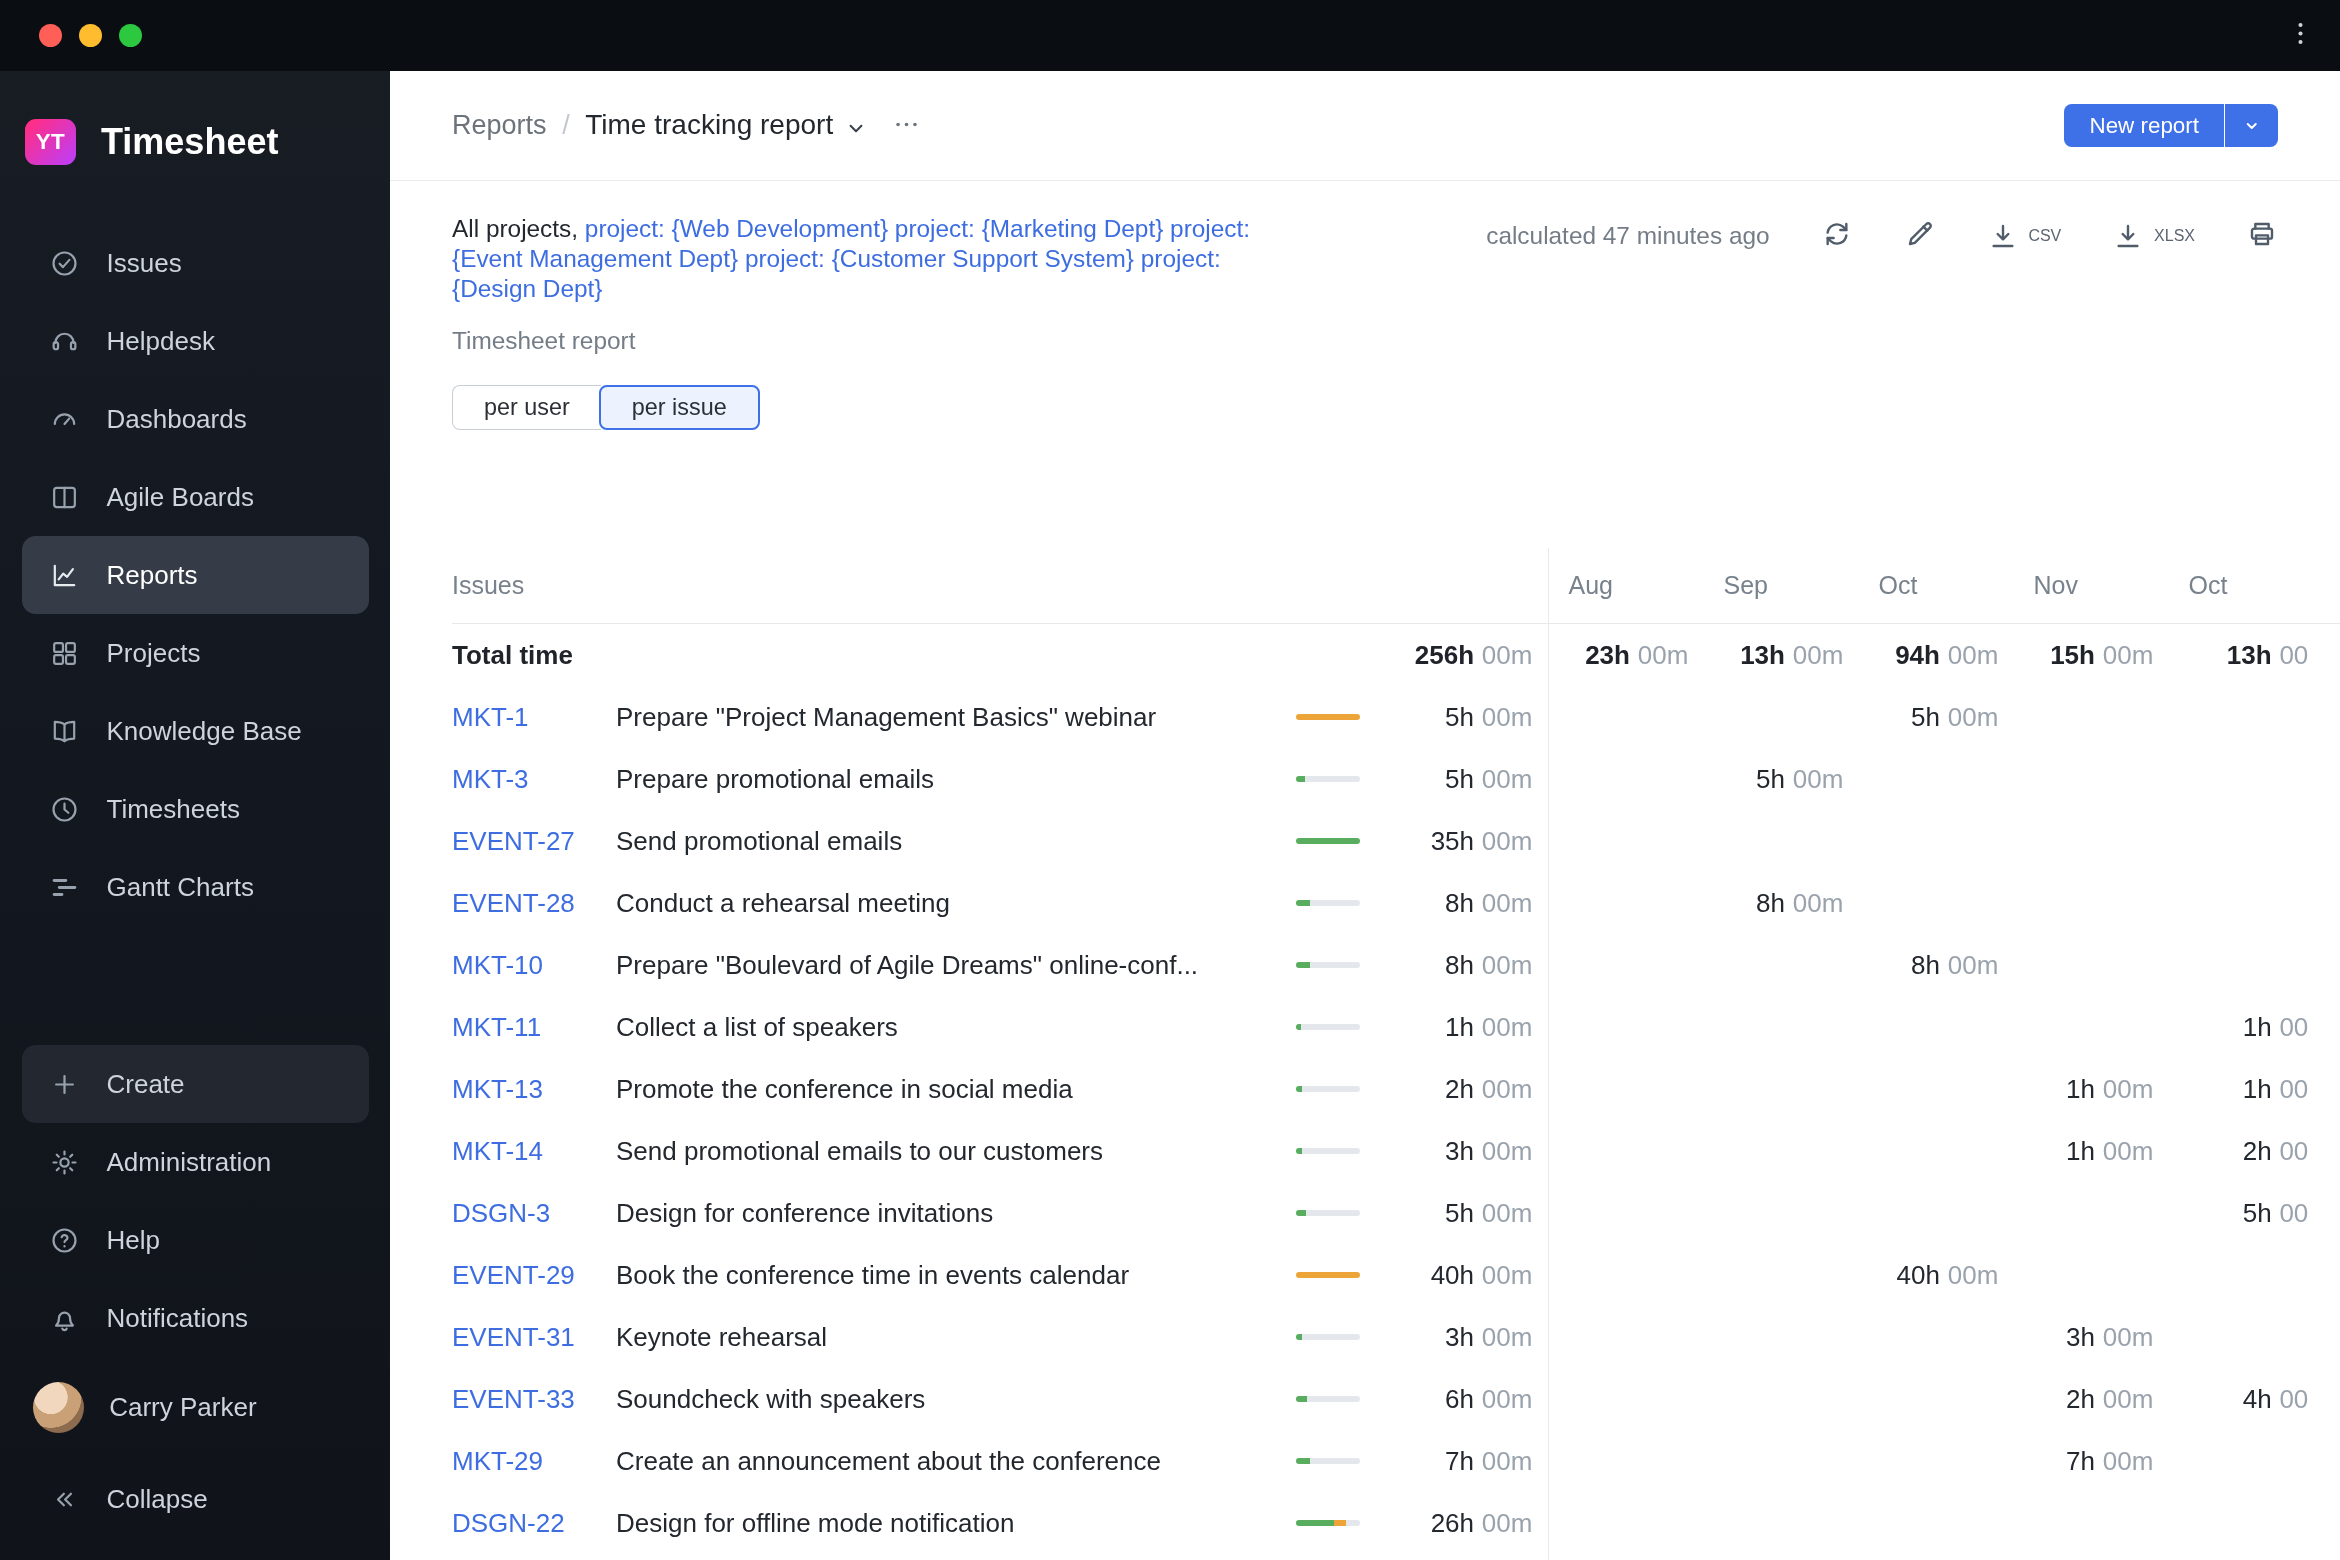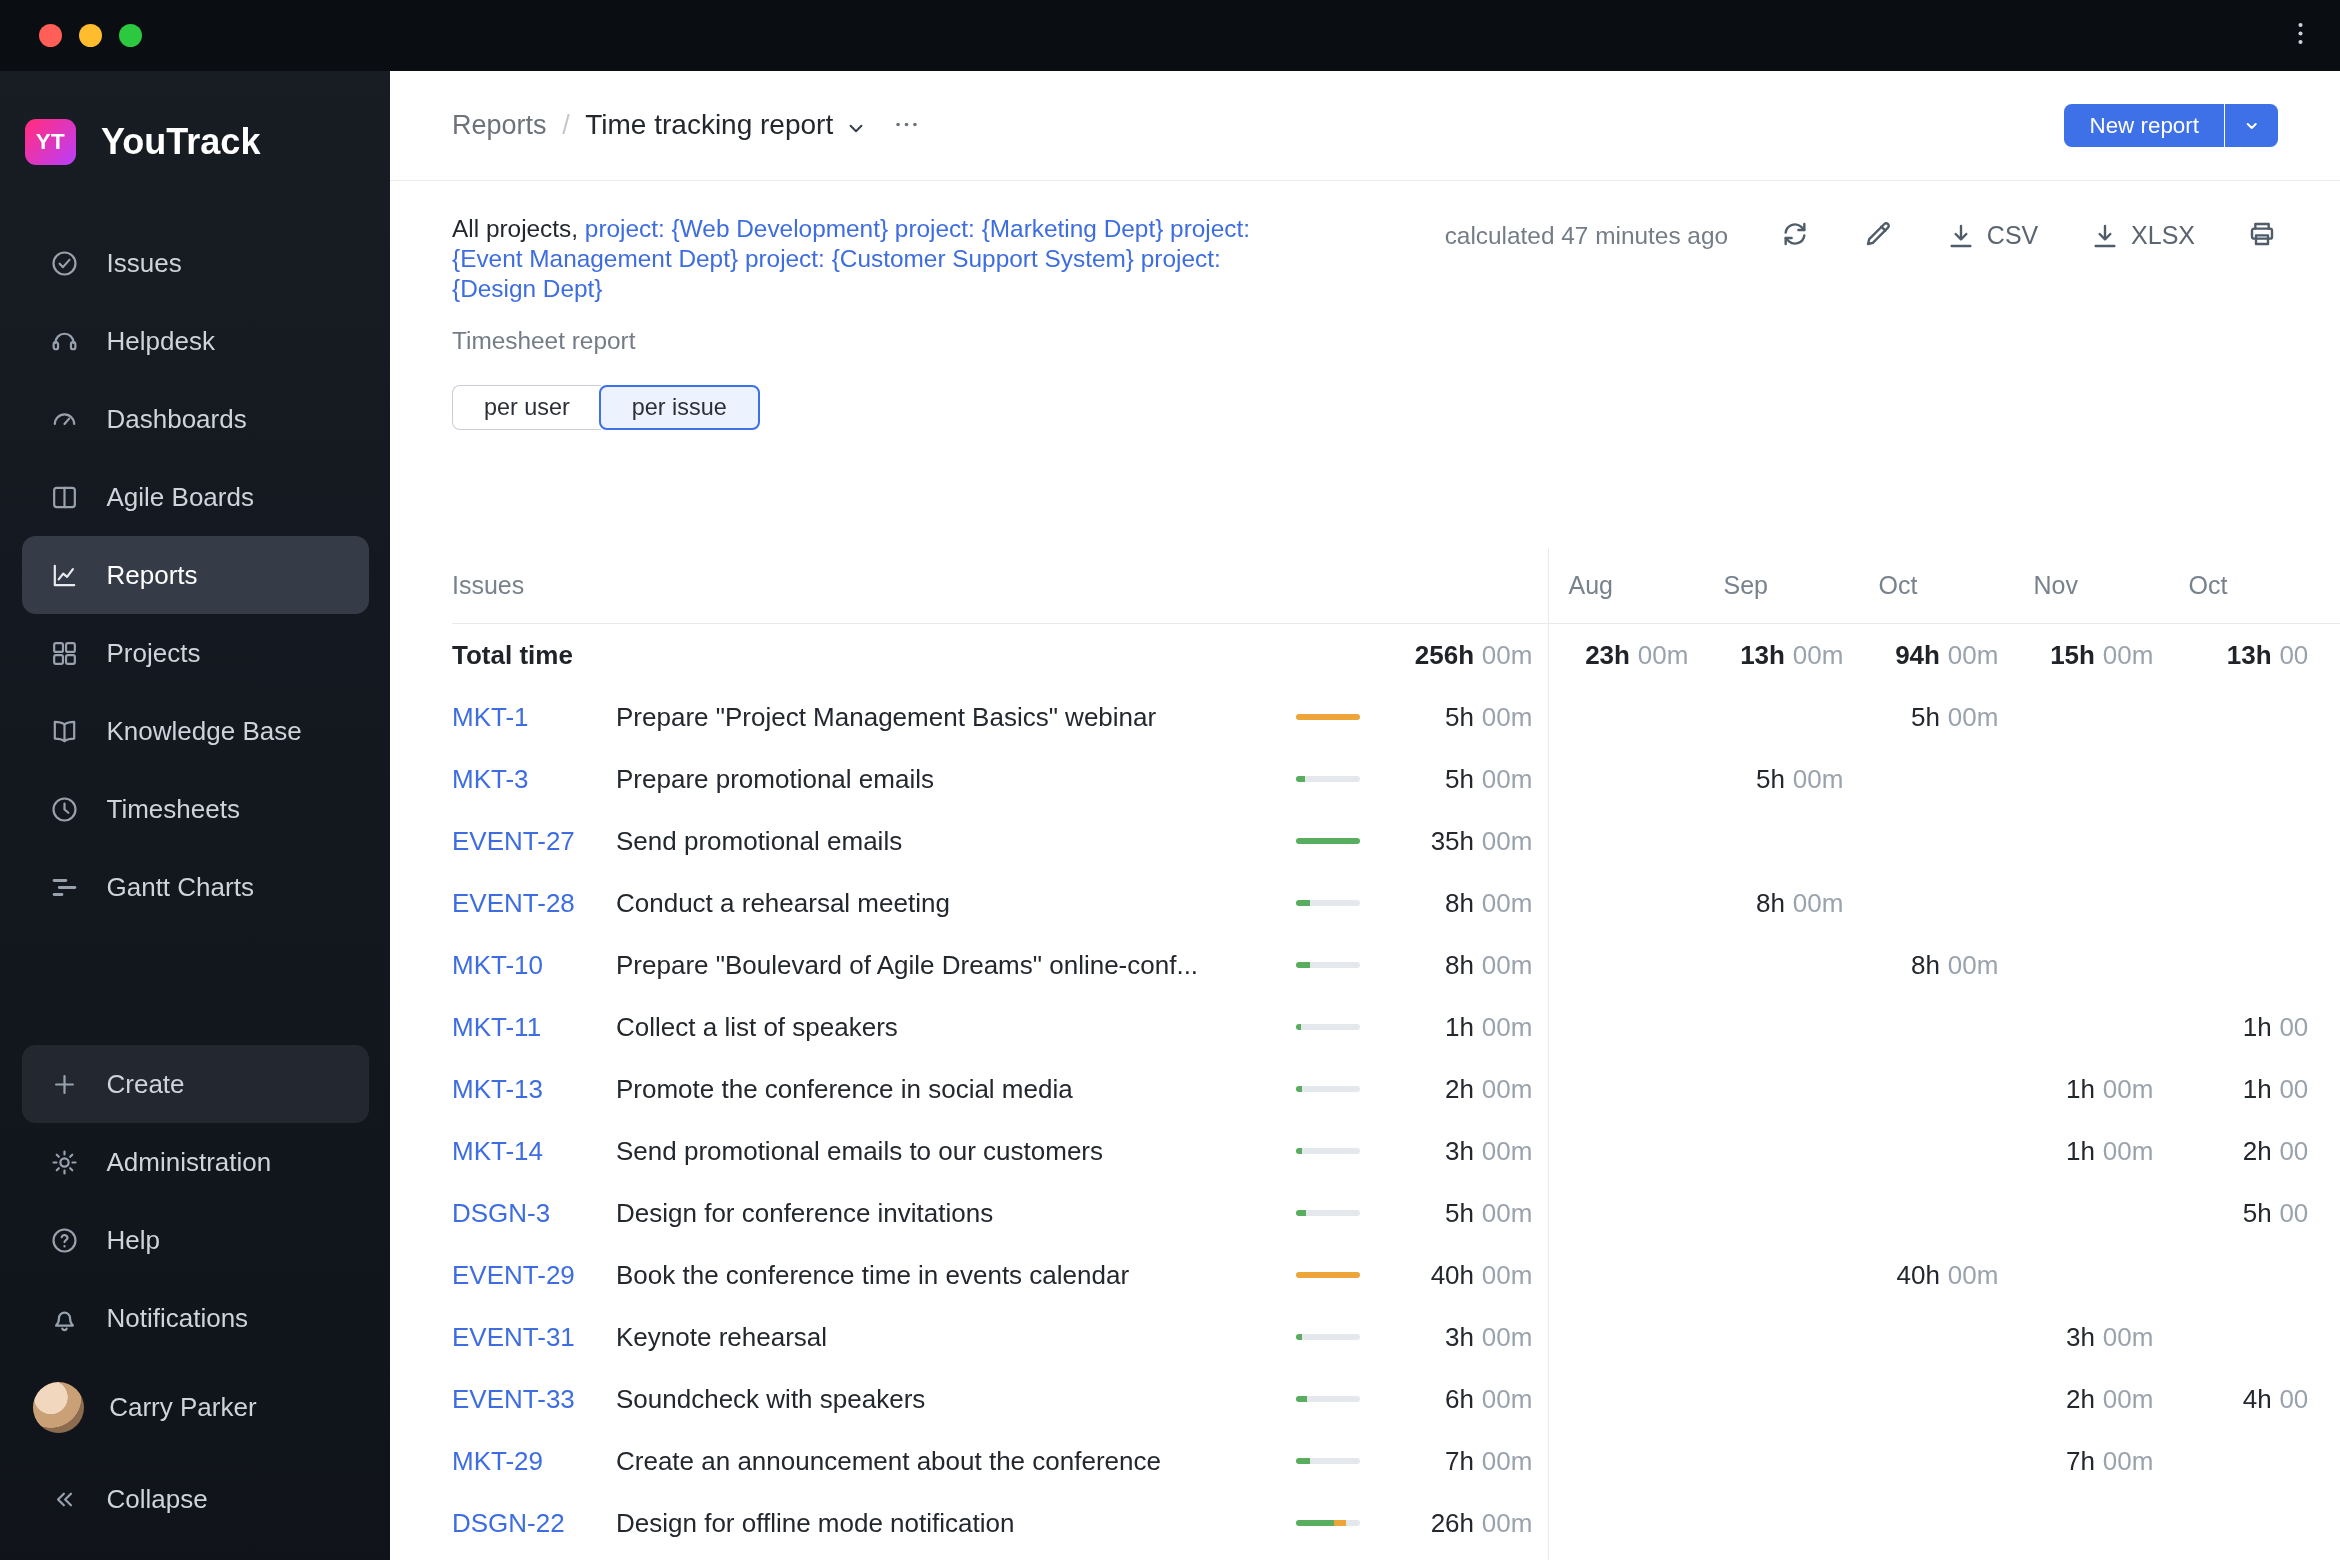--- a/index.html
+++ b/index.html
@@ -90,21 +90,21 @@
   .btn-caret { width: 53px; background: #3e70e8; display: flex; align-items: center; justify-content: center; }
   .btn-caret svg { width: 21.5px; height: 21.5px; fill: none; stroke: #fff; stroke-width: 2.2; stroke-linecap: round; stroke-linejoin: round; }
 
   .report-meta { display: flex; justify-content: space-between; padding: 33px 62px 0; }
   .scope { max-width: 829px; font-size: 24.4px; line-height: 30px; color: #23272e; }
   .scope .links { color: #3d6de0; }
   .subtitle { margin-top: 23px; font-size: 24.4px; color: #747d87; }
   .meta-right { display: flex; align-items: center; gap: 51px; height: 39px; margin-top: 2px; }
   .calc-label { font-size: 24.4px; color: #747d87; white-space: nowrap; }
   .meta-right svg { width: 32px; height: 32px; fill: none; stroke: #505c69; stroke-width: 1.8; stroke-linecap: round; stroke-linejoin: round; }
-  .export-group { display: flex; align-items: center; gap: 9.8px; color: #5b6471; font-size: 25px; }
+  .export-group { display: flex; align-items: center; gap: 9.8px; color: #5b6471; font-size: 16px; }
 
   .toggle-row { margin: 30px 0 0 62px; display: inline-flex; }
   .tg {
     height: 45px; padding: 0 31px; display: flex; align-items: center;
     font-size: 23.4px; color: #2c3036; background: #fff; border: 1px solid #c9ced6;
   }
   .tg.first { border-radius: 7.8px 0 0 7.8px; border-right: none; }
   .tg.selected {
     background: #ecf3fe; border: 2px solid #3e70e8; border-radius: 7.8px;
     margin-left: -2px; position: relative; z-index: 2; padding-left: 31px;
@@ -151,21 +151,21 @@
         <circle cx="12" cy="19" r="1.7"></circle>
       </svg>
   </div>
 </div>
 
 <div class="app">
 
   <div class="sidebar" data-interactable="false">
     <div class="logo-row" data-interactable="true">
       <div class="logo-badge" data-interactable="false">YT</div>
-      <div class="logo-text" data-interactable="false">YouTrack</div>
+      <div class="logo-text" data-interactable="false">Timesheet</div>
     </div>
 
     <div class="nav" data-interactable="false">
       <div class="nav-item" data-interactable="true">
         <svg viewBox="0 0 24 24">
             <circle cx="12" cy="12" r="8.5"></circle>
             <path d="M8.2 12.2l2.6 2.6 5-5.6"></path>
           </svg>
         <span data-interactable="false">Issues</span>
       </div>

